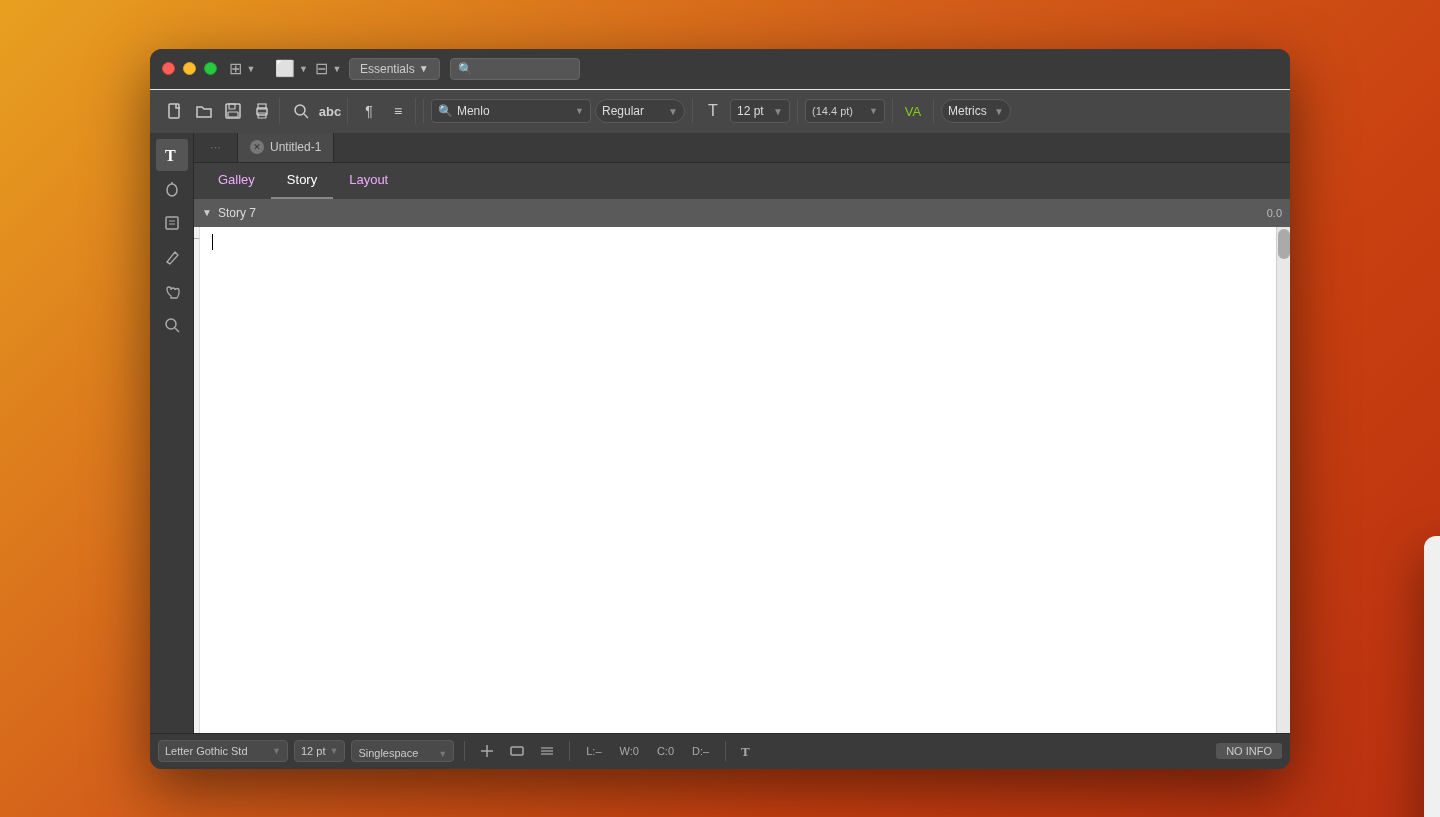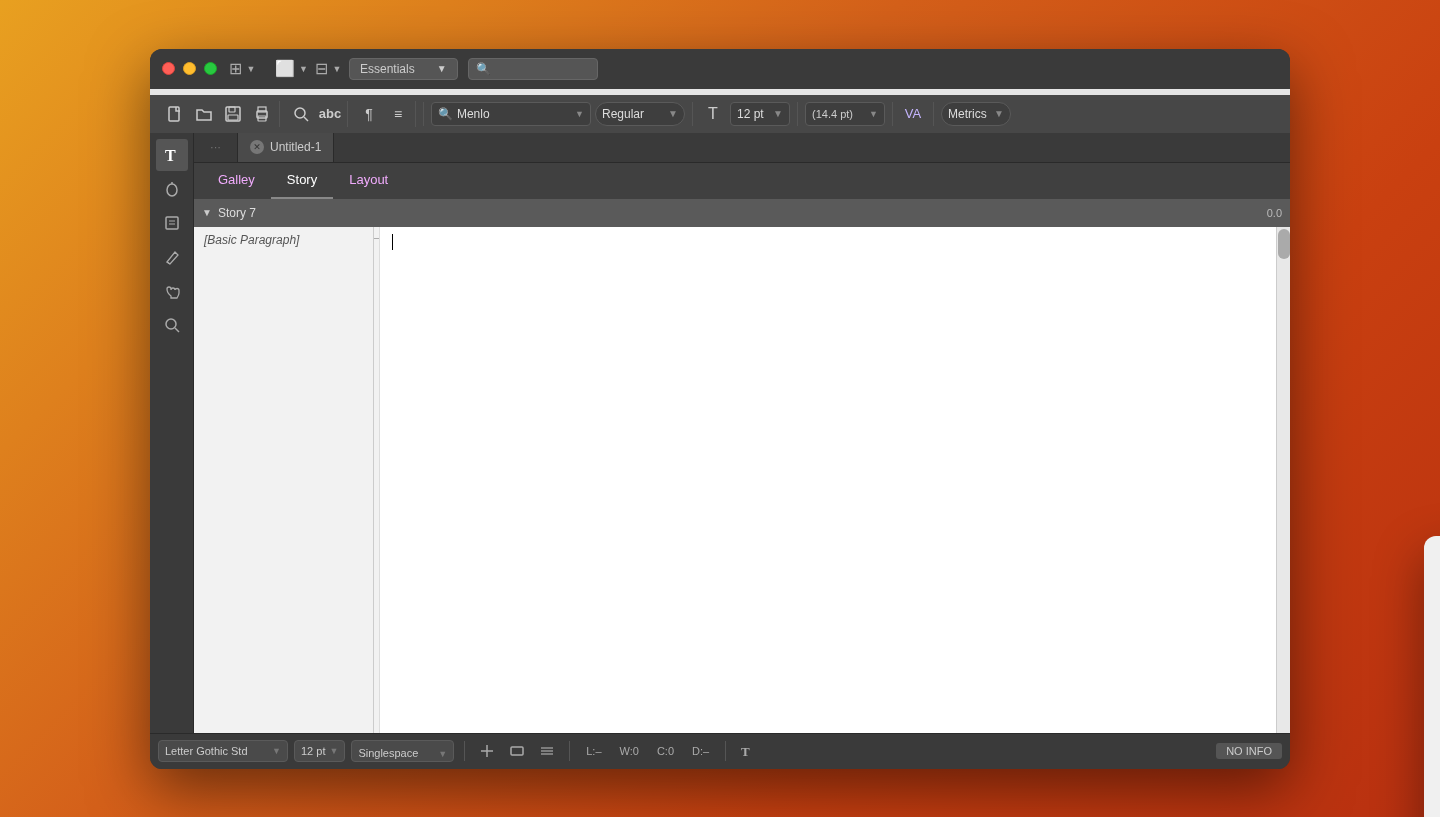--- a/index.html
+++ b/index.html
@@ -59,28 +59,28 @@
     }
     .essentials-btn {
       background: #555;
       border: 1px solid #666;
       border-radius: 4px;
       color: #ccc;
       font-size: 12px;
       padding: 3px 10px;
       display: flex;
       align-items: center;
-      gap: 22px;
+      gap: 4px;
       cursor: pointer;
     }
     
     .toolbar {
       height: 44px;
       background: #474747;
-      border-top: 6px solid #e5e5e5;
+      border-top: 1px solid #e5e5e5;
       display: flex;
       align-items: center;
       padding: 0 8px;
       gap: 4px;
       flex-shrink: 0;
     }
     .toolbar-group {
       display: flex;
       align-items: center;
       gap: 3px;
@@ -494,21 +494,21 @@
     <div class="size-select">
       <span>12 pt</span>
       <span class="font-select-arrow">▼</span>
     </div>
     <div class="toolbar-separator"></div>
     <div style="display:flex;align-items:center;gap:2px;background:#3e3e3e;border:1px solid #5a5a5a;border-radius:4px;padding:0 6px;height:24px;min-width:80px;">
       <span style="color:#ccc;font-size:11px;">(14.4 pt)</span>
       <span style="color:#888;font-size:9px;margin-left:auto;">▼</span>
     </div>
     <div class="toolbar-separator"></div>
-    <button class="tb-btn" style="font-size:13px;color:#c4b5fd;">VA</button>
+    <button class="tb-btn" style="font-size:13px;color:#84cc16;">VA</button>
     <div class="toolbar-separator"></div>
     <div class="metrics-select">
       <span>Metrics</span>
       <span class="font-select-arrow">▼</span>
     </div>
   </div>
 
   <div class="content-area">
 
     <div class="tool-panel">
@@ -573,23 +573,20 @@
 
       <div class="story-bar">
         <span class="story-triangle">▼</span>
         <span class="story-bar-text">Story 7</span>
         <span style="flex:1;"></span>
         <span class="story-bar-line" style="font-size:11px;color:#bbb;">0.0</span>
       </div>
 
       <div class="editor-content">
 
-        <div style="width:180px;background:#f2f2f2;border-right:1px solid #ccc;padding:4px 6px;flex-shrink:0;">
-          <div class="paragraph-style">[Basic Paragraph]</div>
-        </div>
 
         <div style="width:6px;background:#f2f2f2;border-right:1px solid #ddd;flex-shrink:0;position:relative;">
           <div style="position:absolute;top:6px;right:0;color:#888;font-size:9px;">–</div>
         </div>
 
         <div class="text-area">
           <div class="cursor-line">
             <span class="text-cursor"></span>
           </div>
         </div>

